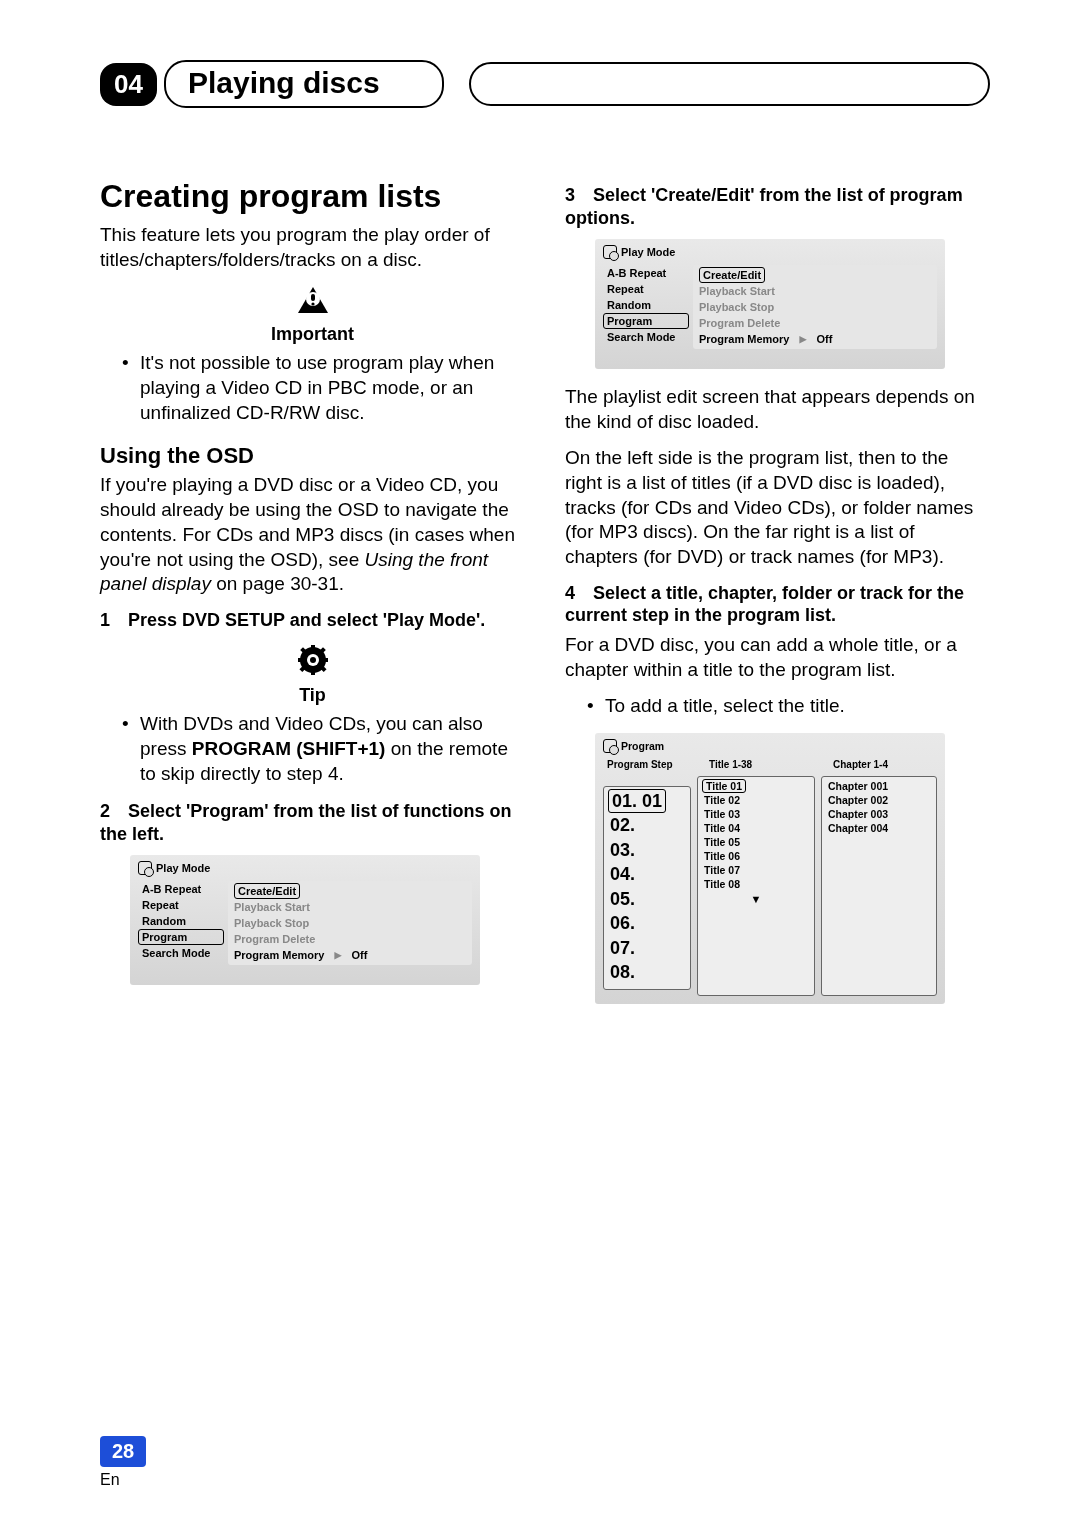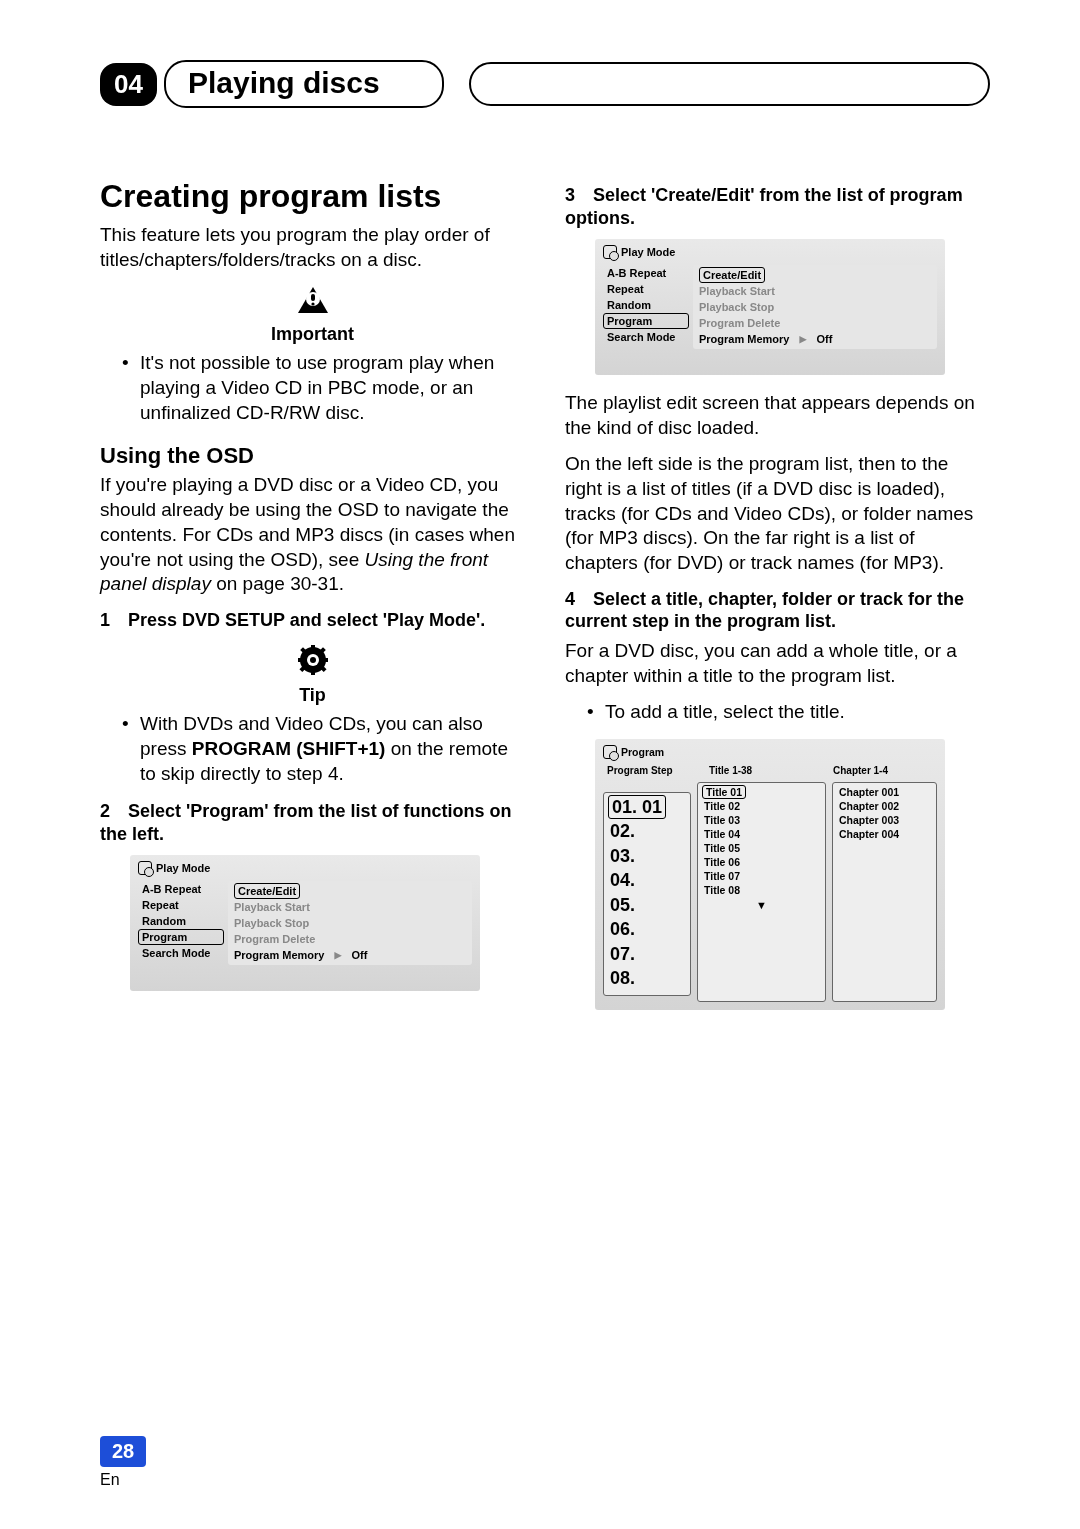--- a/index.html
+++ b/index.html
@@ -92,21 +92,21 @@
   }
   .step .num { display:inline-block; width:28px; }
   .italic { font-style: italic; }
   .bold { font-weight: bold; }
 
   
   .osd {
     background: linear-gradient(#e9e9e9,#d4d4d4);
     width: 350px;
     border-radius: 3px;
-    padding: 6px 8px 26px 8px;
+    padding: 6px 8px 20px 8px;
     margin: 10px 0 16px 30px;
     font-size: 11px;
     font-weight: bold;
   }
   .osd-title-row { display:flex; align-items:center; gap:4px; margin-bottom:6px;}
   .osd-disc-icon {
     width:14px; height:14px; border:1.5px solid #000; border-radius:3px;
     position:relative; display:inline-block;
   }
   .osd-disc-icon::after{
@@ -130,21 +130,21 @@
     width: 350px;
     border-radius:3px;
     padding:6px 8px 8px 8px;
     margin:10px 0 16px 30px;
     font-size:10.5px;
     font-weight:bold;
   }
   .prog-cols { display:flex; gap:6px; margin-top:4px;}
   .prog-col { border:1px solid #666; border-radius:3px; padding:2px 4px 4px 4px; background:#eee; }
   .prog-col.step { width:88px; font-weight:bold;}
-  .prog-col.titles { width:129px; position:relative;}
+  .prog-col.titles { width:118px; position:relative;}
   .prog-col.chapters { flex:1; }
   .prog-head { font-size:10px; margin:0 2px 2px 2px; }
   .prog-item { padding:1px 2px; }
   .prog-item.selected { border:1px solid #000; border-radius:3px; display:inline-block; padding:0 3px;}
   .down-arrow { text-align:center; font-size:11px; margin-top:2px;}
   
   .footer {
     position:absolute;
     left:100px;
     bottom:40px;

